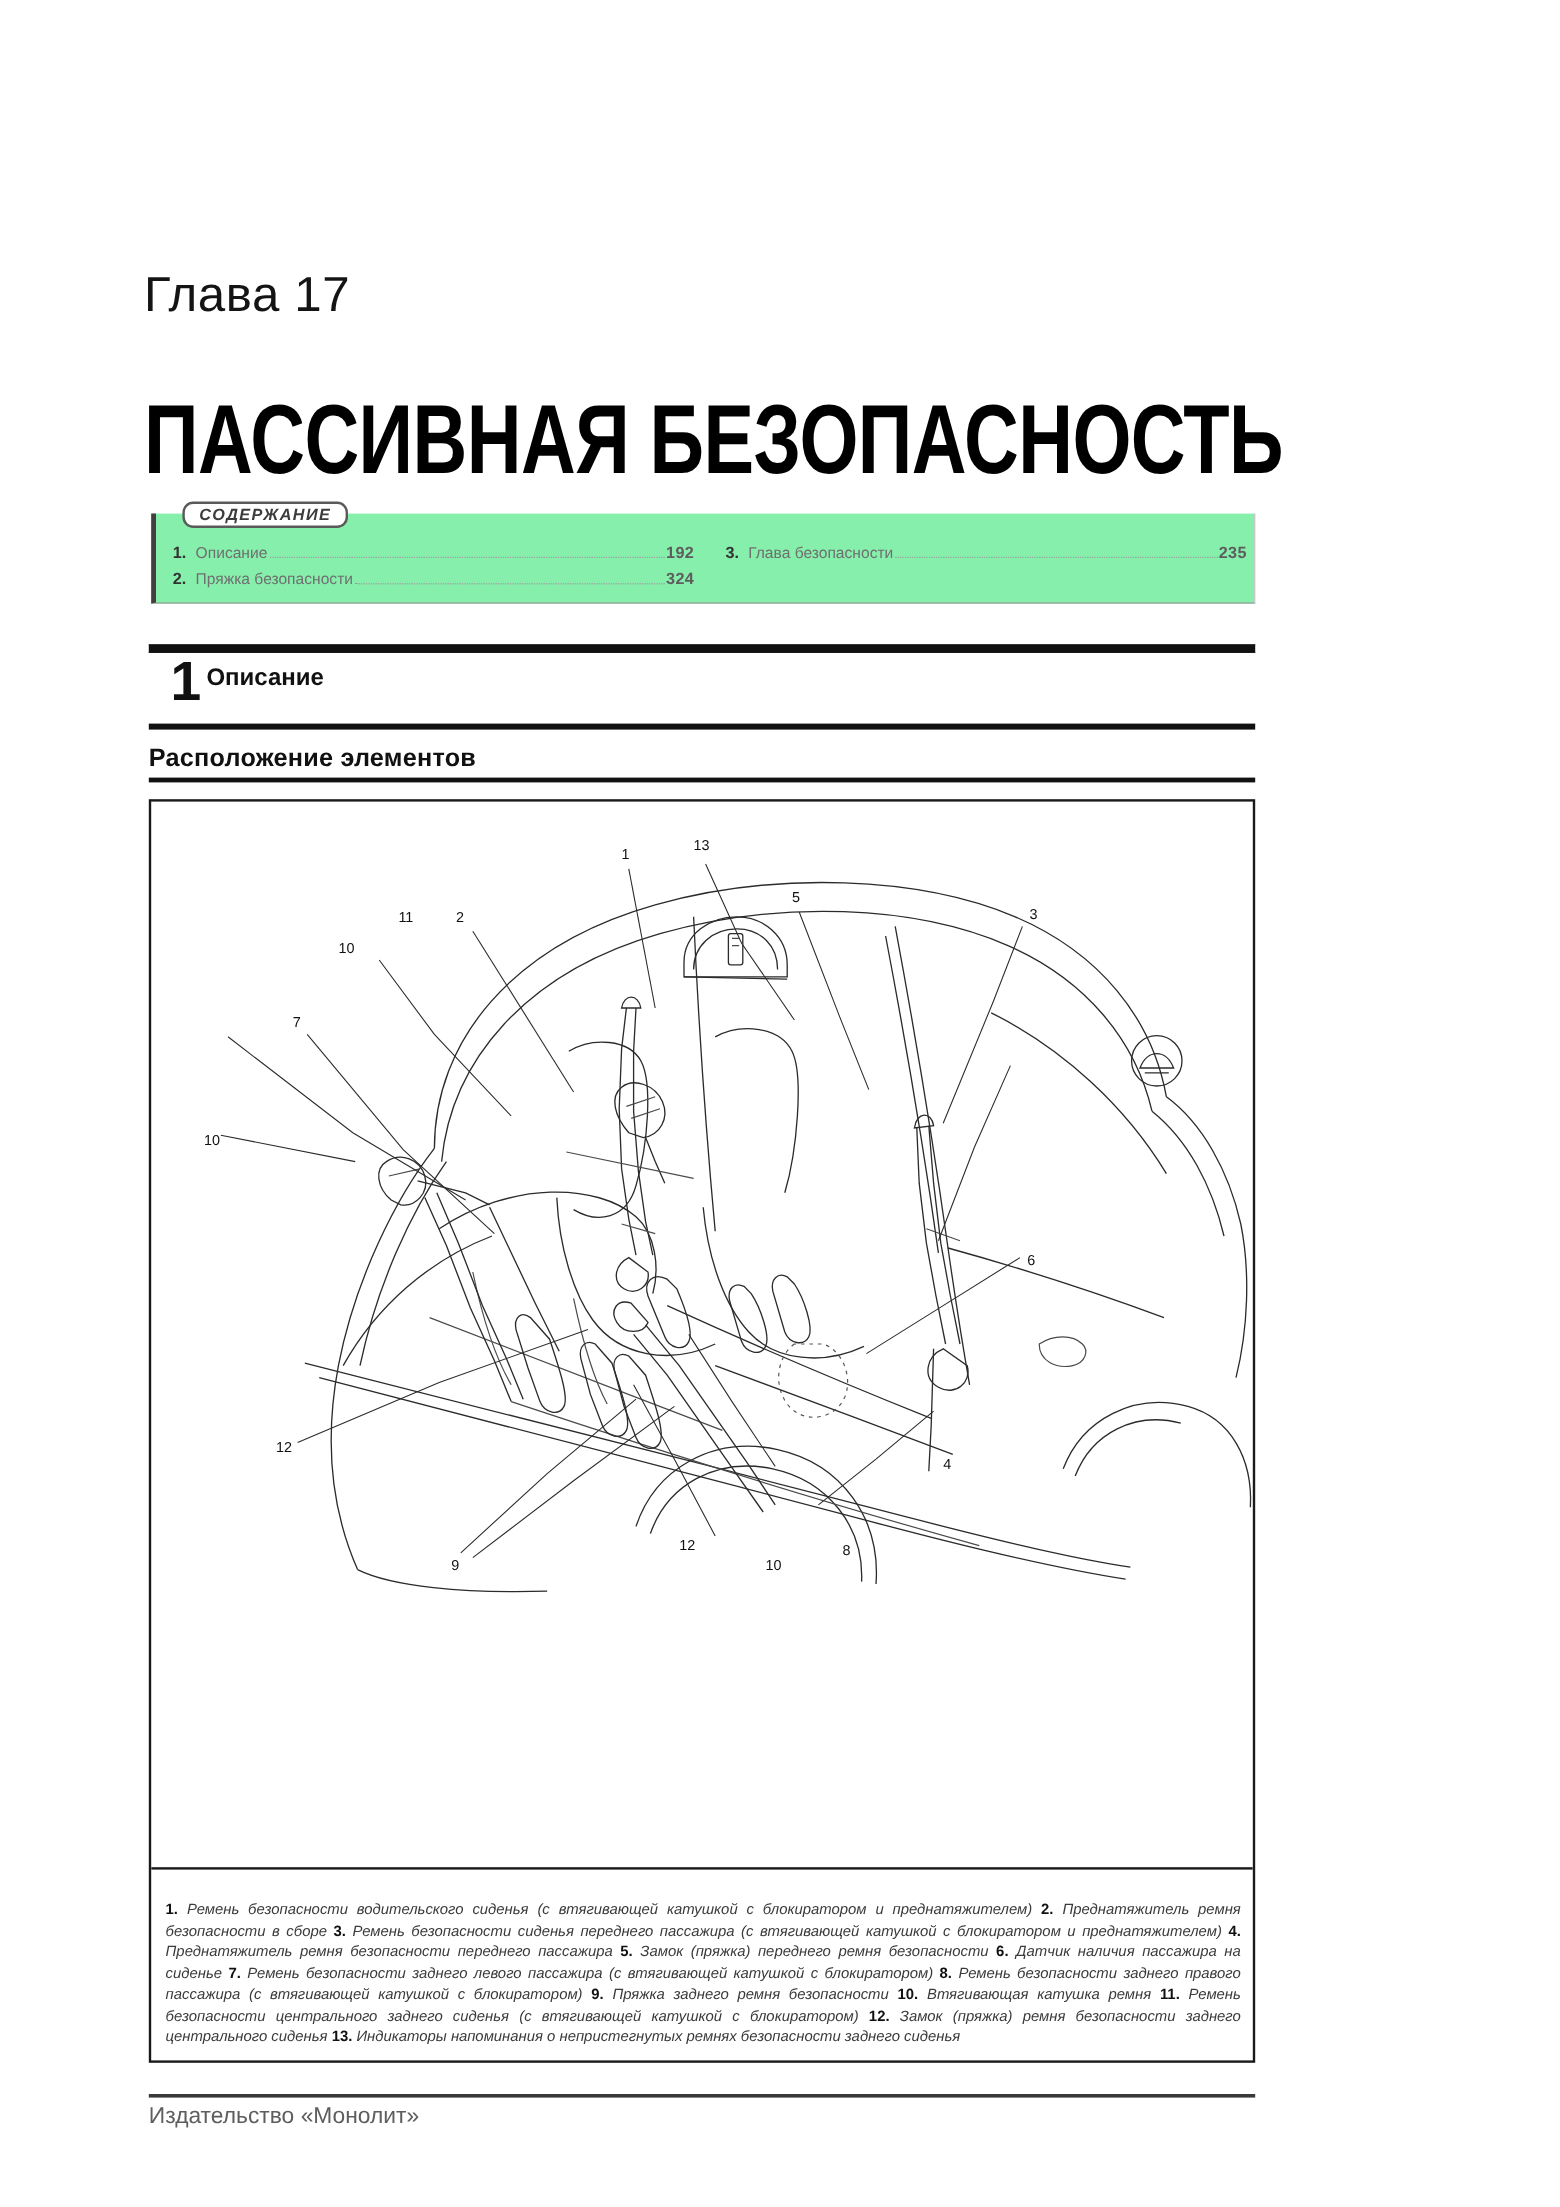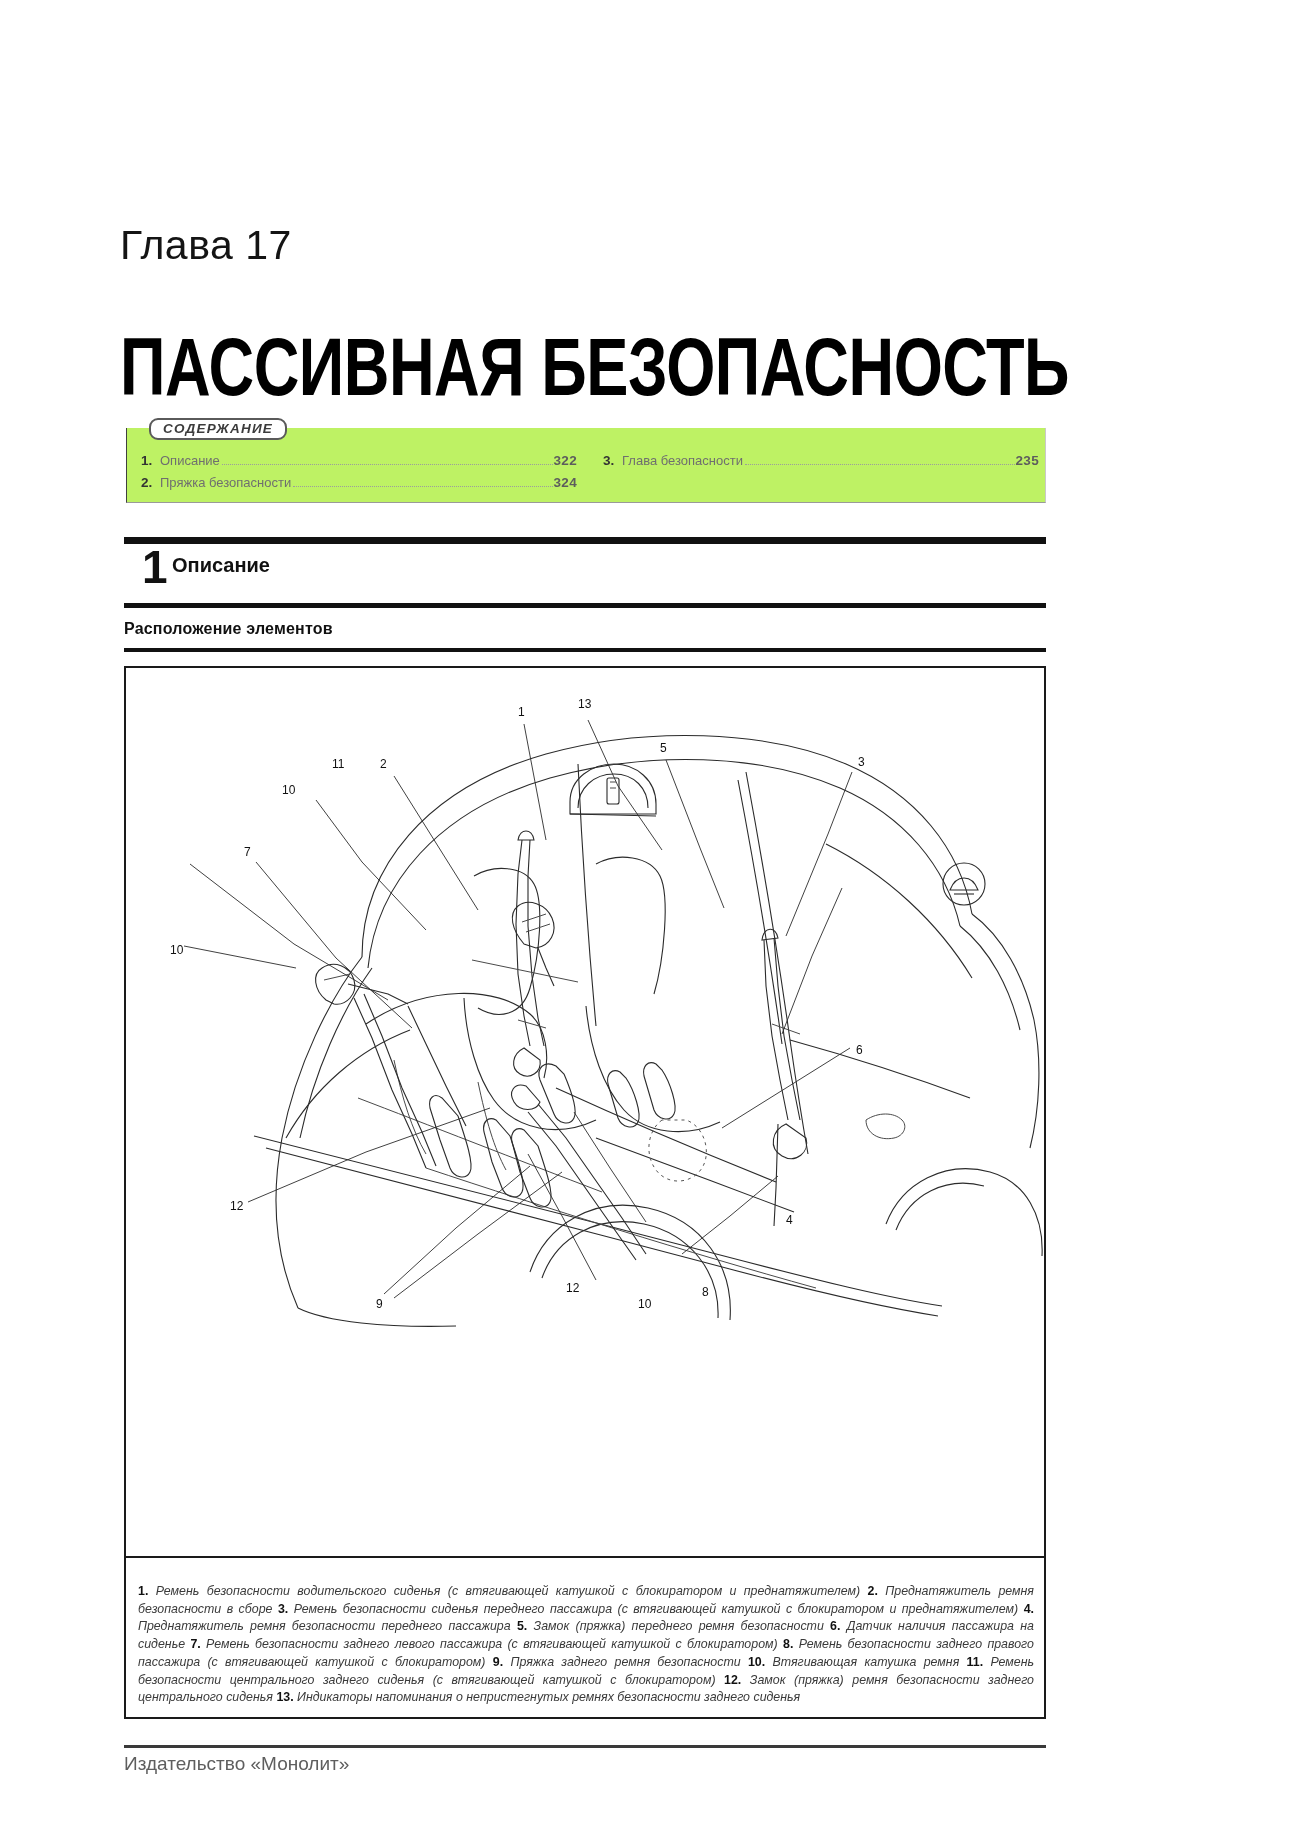--- a/index.html
+++ b/index.html
@@ -45,26 +45,26 @@
     transform:scaleY(1.32) scaleX(1.02);
     transform-origin:left top;
     font-stretch:condensed;
   }
 
   
   .toc{
     position:absolute;
     left:6px; top:428px;
     width:920px;
-    border-left:1px solid #404040;
+    border-left:4px solid #404040;
     border-bottom:1px solid #9a9a9a;
     border-right:1px solid #c9c9c9;
     box-sizing:border-box;
     padding:18px 6px 8px 6px;
-    background:#bef264;
+    background:#86efac;
   }
   .toc-head{
     position:absolute;
     left:22px; top:-10px;
     background:#fff;
     border:2px solid #5a5a5a;
     border-radius:9px;
     padding:1px 12px 2px 12px;
     font-size:13.5px;
     font-weight:700;
@@ -141,21 +141,21 @@
     position:absolute;
     left:4px; top:603px;
     width:922px; height:5px;
     background:#111;
   }
 
   
   .subhead{
     position:absolute;
     left:4px; top:620px;
-    font-size:16px;
+    font-size:21px;
     font-weight:700;
     color:#111;
     letter-spacing:0.2px;
   }
   .subhead-rule{
     position:absolute;
     left:4px; top:648px;
     width:922px;height:4px;
     background:#111;
   }
@@ -220,21 +220,21 @@
     <div class="chapter-title">ПАССИВНАЯ БЕЗОПАСНОСТЬ</div>
 
     <div class="toc">
       <div class="toc-head">СОДЕРЖАНИЕ</div>
       <div class="toc-cols">
         <div class="toc-col">
           <div class="toc-row">
             <span class="toc-num">1.</span>
             <span class="toc-text">Описание</span>
             <span class="toc-dots"></span>
-            <span class="toc-page">322</span>
+            <span class="toc-page">192</span>
           </div>
           <div class="toc-row">
             <span class="toc-num">2.</span>
             <span class="toc-text">Пряжка безопасности</span>
             <span class="toc-dots"></span>
             <span class="toc-page">324</span>
           </div>
         </div>
         <div class="toc-col">
           <div class="toc-row">

